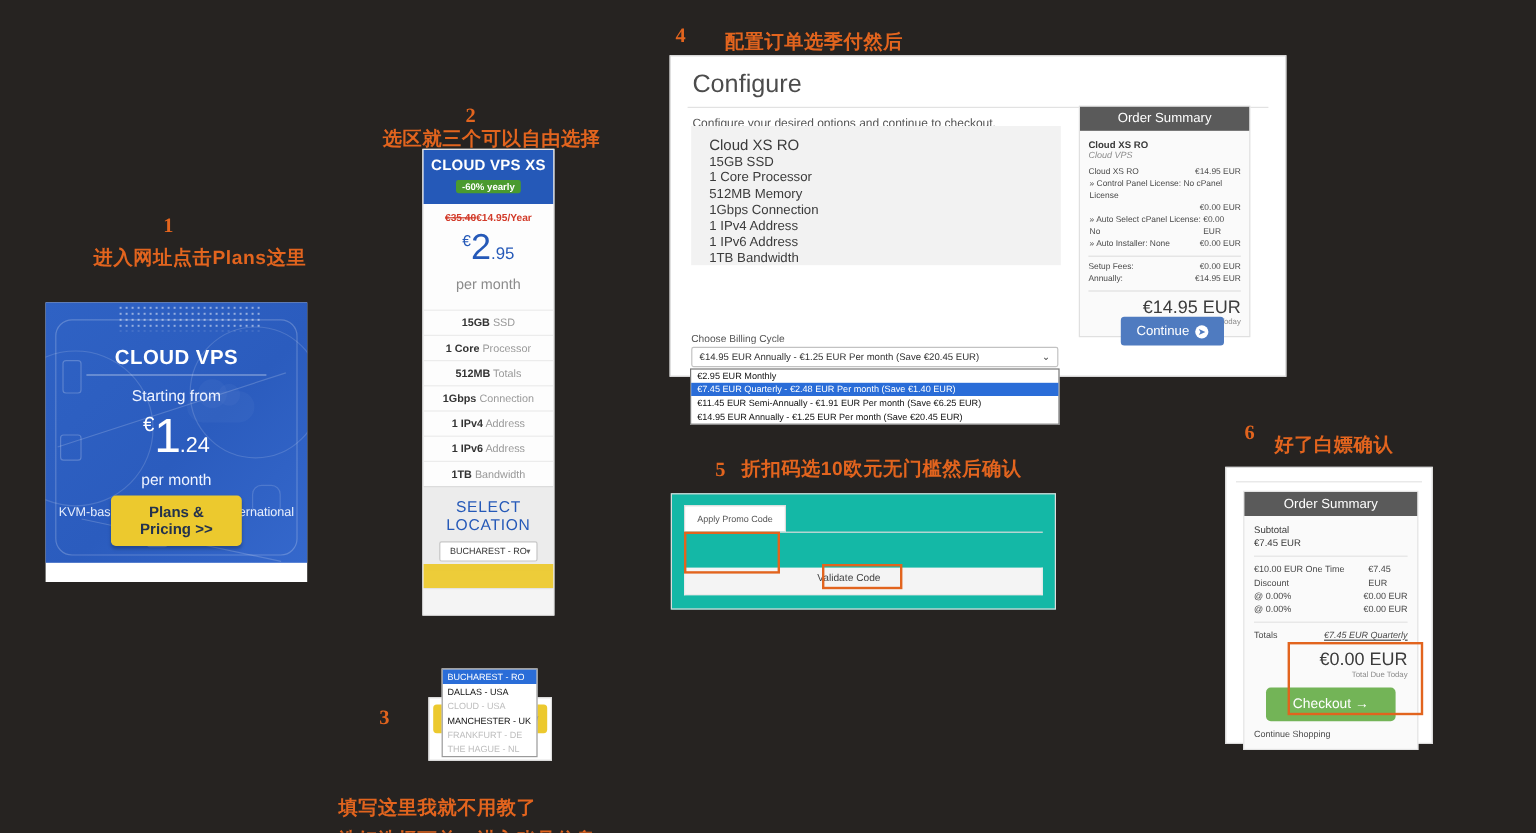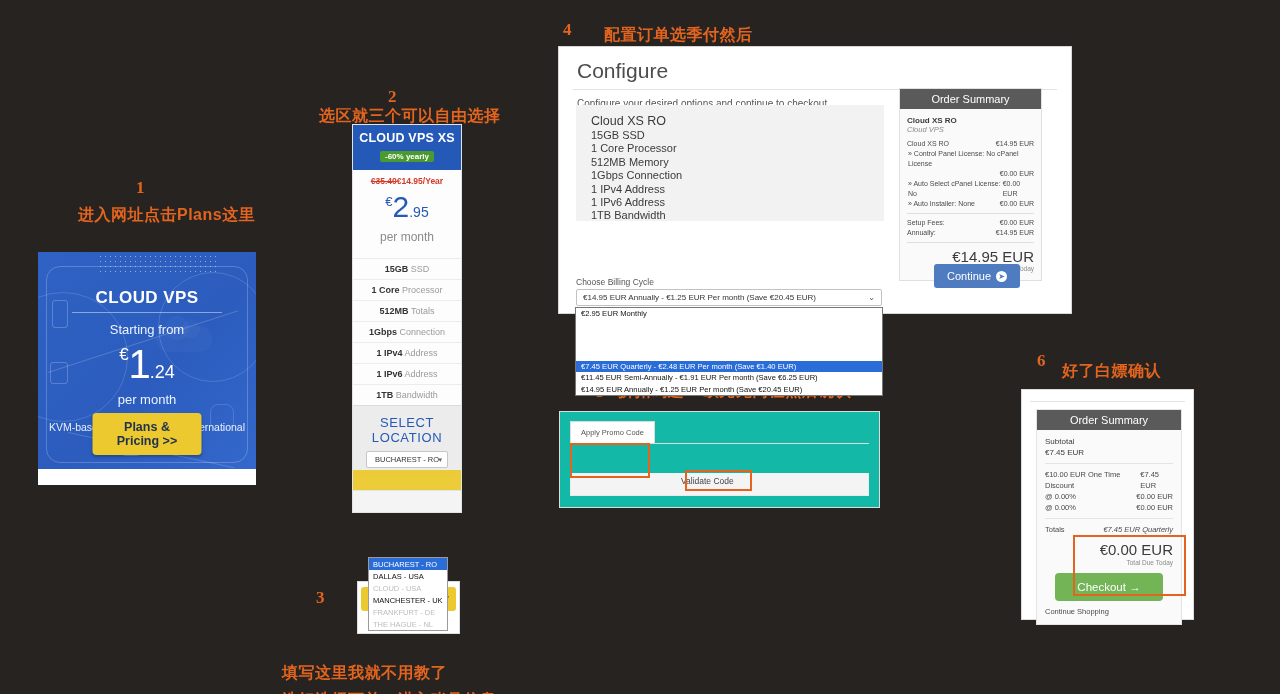--- a/index.html
+++ b/index.html
@@ -142,21 +142,21 @@
     position:absolute; left:17px; top:242px; width:306px; height:17px;
     border:1px solid #c2c2c2; border-radius:2px; background:#fff;
     font-size:8px; color:#333; display:flex; align-items:center; padding:0 6px;
   }
   #s4-billselect .chev{ margin-left:auto; font-size:8px; color:#555;}
   #s4-dropdown{
     position:absolute; left:16px; top:260px; width:308px; border:1px solid #777;
     background:#fff; z-index:8; font-size:7.6px; color:#111;
   }
   #s4-dropdown .opt{ padding:1.1px 5px; white-space:nowrap;}
-  #s4-dropdown .opt.sel{ background:#2a6dd8; color:#fff;margin-top:42px;}
+  #s4-dropdown .opt.sel{ background:#2a6dd8; color:#fff;}
 
   #s4-summary{
     position:absolute; left:899px; top:88px; width:143px; background:#fafafa;
     border:1px solid #e0e0e0;
   }
   .sum-head{ background:#5a5a5a; color:#fff; text-align:center; font-size:11px; padding:4px 0;}
   #s4-sumbody{ padding:7px 7px 8px;}
   #s4-sumbody .prod{ font-size:8px; font-weight:bold; color:#3b3b3b;}
   #s4-sumbody .prodsub{ font-size:7.5px; font-style:italic; color:#8a8a8a; margin-bottom:5px;}
   .sumrow{ display:flex; justify-content:space-between; font-size:7px; color:#4a4a4a; line-height:10px;}
@@ -199,21 +199,21 @@
   #step6-panel{
     position:absolute; left:1021px; top:389px; width:173px; height:231px;
     background:#fff; border:1px solid #dcdcdc;
   }
   #s6-topline{ position:absolute; left:8px; top:11px; right:8px; height:1px; background:#e4e4e4;}
   #s6-box{ position:absolute; left:14px; top:19px; width:146px; background:#fafafa; border:1px solid #e4e4e4;}
   #s6-body{ padding:6px 8px 8px;}
   .s6row{ display:flex; justify-content:space-between; font-size:7.5px; color:#4a4a4a; line-height:11px;}
   .s6row.sub{ font-size:8px; color:#3b3b3b;flex-direction:column;}
   .s6sep{ height:1px; background:#e4e4e4; margin:5px 0;}
-  .s6ital{ font-style:italic; }
+  .s6ital{ font-style:italic;text-decoration:underline; }
   #s6-total{ text-align:right; font-size:15px; color:#3b3b3b; margin-top:6px;}
   #s6-totallbl{ text-align:right; font-size:6.5px; color:#8a8a8a; margin-top:1px;}
   #s6-checkout{
     display:block; margin:7px auto 0; background:#73b457; color:#fff; border:0; border-radius:4px;
     font-size:11.5px; padding:8px 22px; cursor:pointer;
   }
   #s6-continue{ text-align:left; font-size:7.5px; color:#4a4a4a; margin-top:6px; cursor:pointer;}
 </style>
 </head>
 <body>

